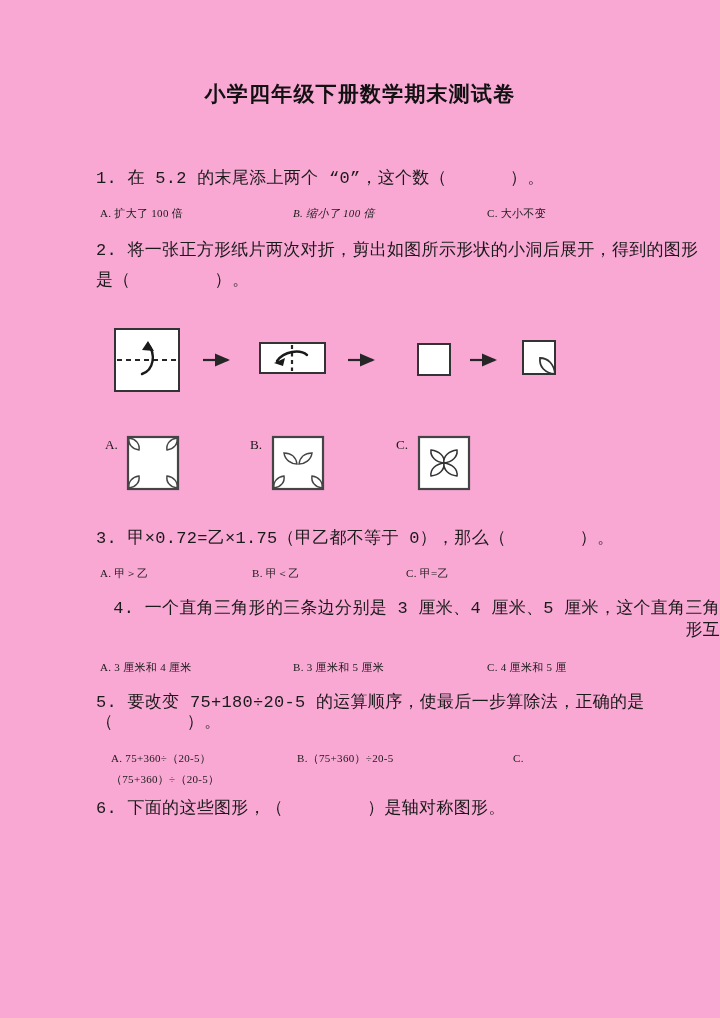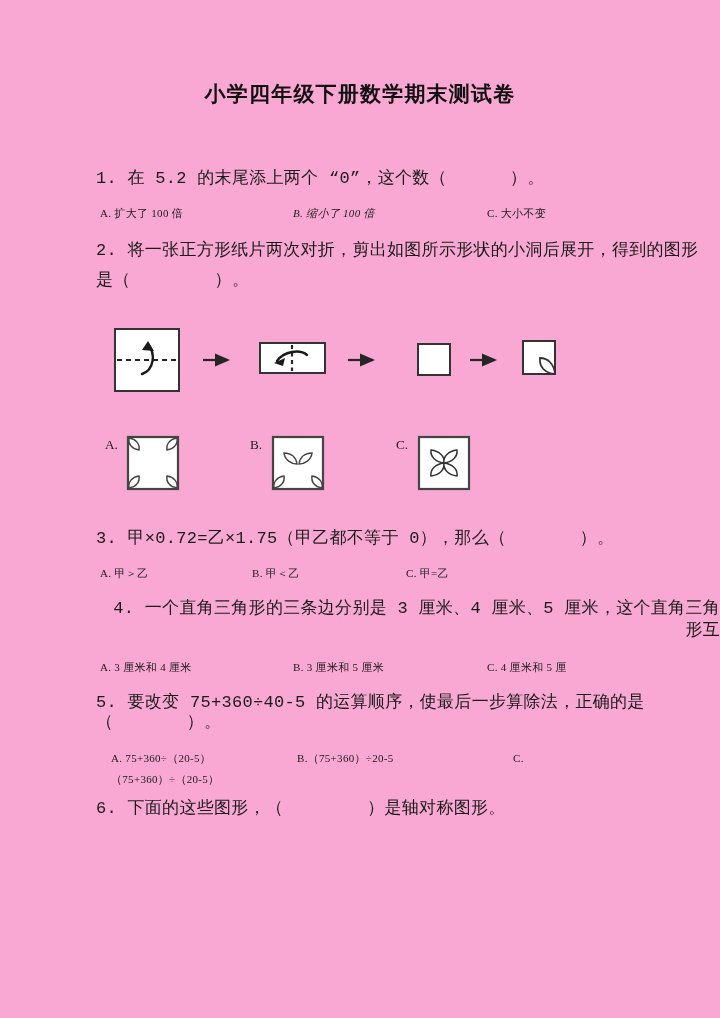--- a/index.html
+++ b/index.html
@@ -97,21 +97,21 @@
   <div class="qtext" style="top:528px;">3. 甲×0.72=乙×1.75（甲乙都不等于 0），那么（       ）。</div>
   <div class="opt" style="left:100px; top:563px;">A. 甲＞乙</div>
   <div class="opt" style="left:252px; top:563px;">B. 甲＜乙</div>
   <div class="opt" style="left:406px; top:563px;">C. 甲=乙</div>
 
   <div class="qtext" style="top:598px;text-align:right;">4. 一个直角三角形的三条边分别是 3 厘米、4 厘米、5 厘米，这个直角三角形互</div>
   <div class="opt" style="left:100px; top:657px;">A. 3 厘米和 4 厘米</div>
   <div class="opt" style="left:293px; top:657px;">B. 3 厘米和 5 厘米</div>
   <div class="opt" style="left:487px; top:657px;">C. 4 厘米和 5 厘</div>
 
-  <div class="qtext" style="top:692px;">5. 要改变 75+360÷40-5 的运算顺序，使最后一步算除法，正确的是</div>
+  <div class="qtext" style="top:692px;">5. 要改变 75+180÷20-5 的运算顺序，使最后一步算除法，正确的是</div>
   <div class="qtext" style="top:712px;">（       ）。</div>
   <div class="opt" style="left:111px; top:748px;">A. 75+360÷（20-5）</div>
   <div class="opt" style="left:297px; top:748px;">B.（75+360）÷20-5</div>
   <div class="opt" style="left:513px; top:748px;">C.</div>
   <div class="opt" style="left:111px; top:769px;">（75+360）÷（20-5）</div>
 
   <div class="qtext" style="top:798px;">6. 下面的这些图形，（        ）是轴对称图形。</div>
 
   <svg class="svg-layer" viewBox="0 0 720 1018">
     <defs>

